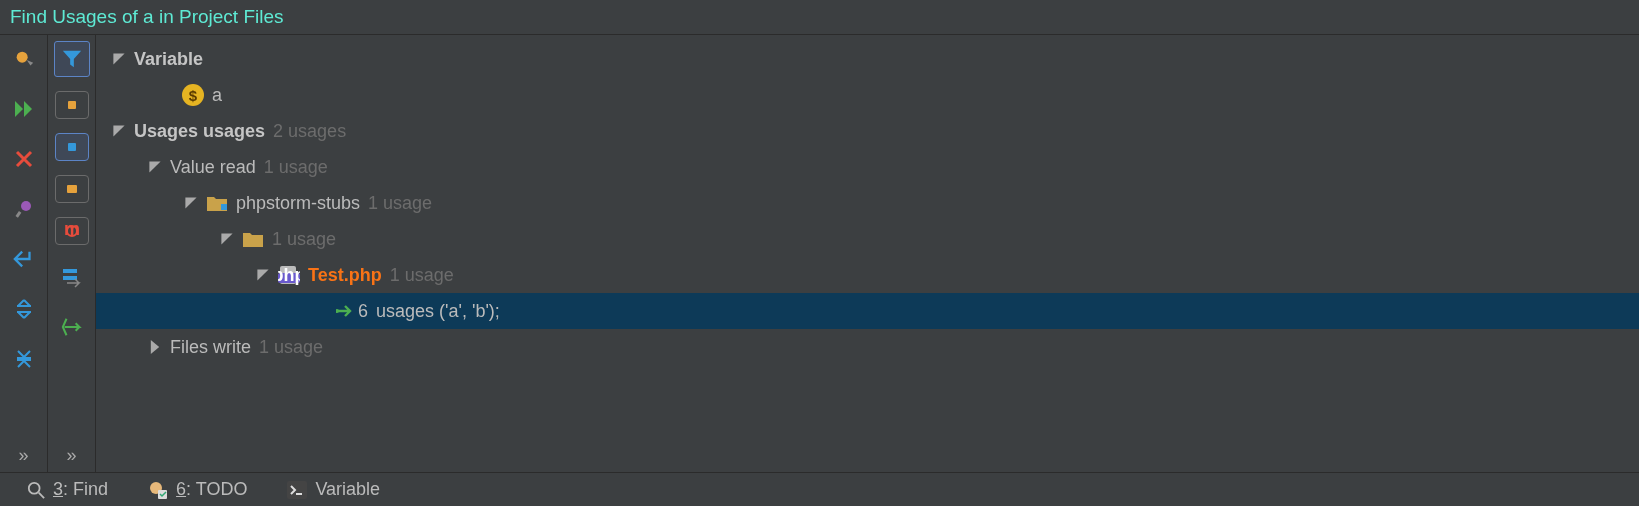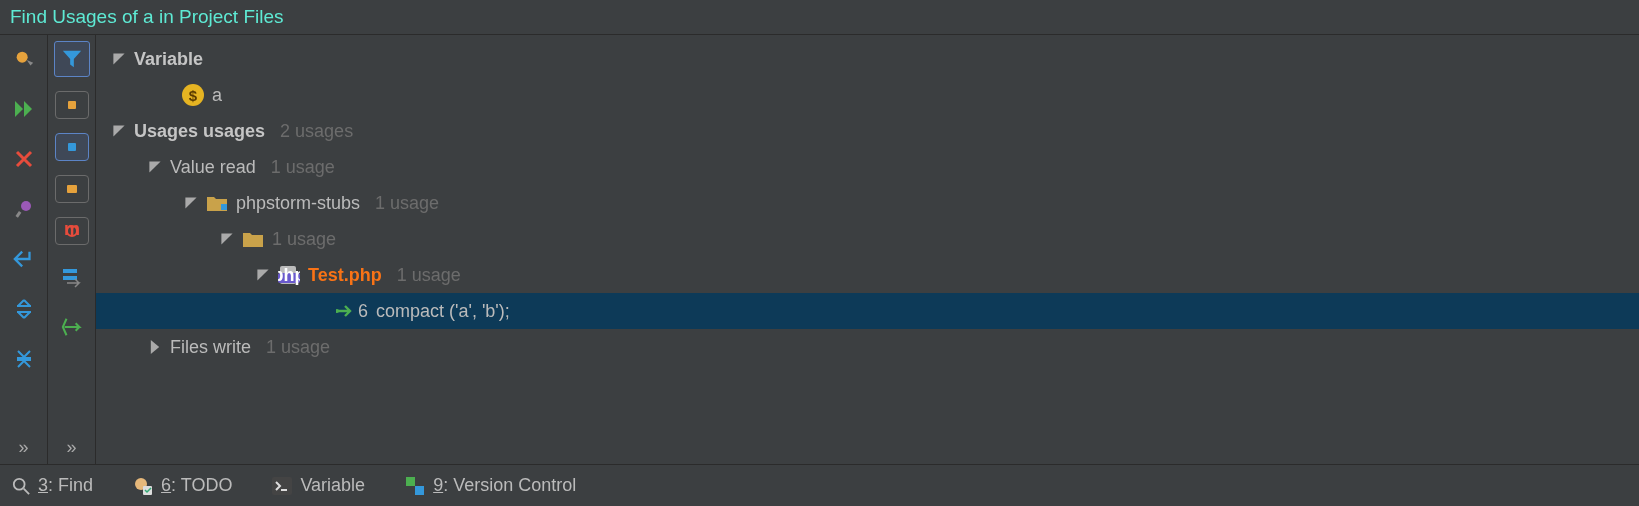--- a/index.html
+++ b/index.html
@@ -12,29 +12,29 @@
 .tool-btn.active{background:#4b6eaf33;border:1px solid #5c84c6}
 .tool-btn.boxed{border:1px solid #6b6b6b;border-radius:4px;width:34px;height:28px}
 .more{color:#aaa;font-size:18px;margin-top:auto;margin-bottom:6px}
 .tree{flex:1;overflow:auto;padding-top:6px}
 .row{display:flex;align-items:center;height:36px;white-space:nowrap}
 .row.selected{background:#0d3a58}
 .arrow{width:18px;height:18px;display:inline-flex;align-items:center;justify-content:center;margin-right:6px}
 .arrow svg{fill:#aaa}
 .lbl{color:#bbb}
 .lbl.strong{font-weight:600;color:#c5c5c5}
-.count{color:#6c6c6c;margin-left:15px}
+.count{color:#6c6c6c;margin-left:8px}
 .var-icon{width:22px;height:22px;border-radius:50%;background:#e6b422;color:#5a3b00;font-weight:700;font-size:15px;display:inline-flex;align-items:center;justify-content:center;margin-right:8px}
 .folder-icon{display:inline-flex;margin-right:8px}
 .php-icon{width:22px;height:24px;display:inline-flex;align-items:center;justify-content:center;margin-right:8px}
 .file-name{color:#f97316;font-weight:600}
 .line-green{display:inline-flex;margin-right:4px}
 .line-no{color:#bbb;margin-right:8px}
 .code{color:#bbb}
-.bottom-bar{height:42px;background:#3c3f41;border-top:1px solid #2b2b2b;display:flex;align-items:center;padding:0 12px;gap:40px;color:#bbb}
+.bottom-bar{height:34px;background:#3c3f41;border-top:1px solid #2b2b2b;display:flex;align-items:center;padding:0 27px;gap:40px;color:#bbb}
 .bottom-item{display:flex;align-items:center;gap:8px;cursor:pointer}
 .ul{text-decoration:underline}
 .ind{display:inline-block}
 .i0{width:14px}.i1{width:50px}.i2{width:86px}.i3{width:122px}.i4{width:158px}.i6{width:240px}
 </style>
 </head>
 <body>
 
 <div class="header">Find Usages of  a in Project Files</div>
 
@@ -218,21 +218,21 @@
 
     <div class="row selected">
       <span class="ind i6"></span>
       <span class="line-green">
         <svg width="18" height="14" viewBox="0 0 18 14">
             <path d="M1 7 H13 M9 2 L14 7 L9 12" stroke="#4caf50" stroke-width="2.4" fill="none"></path>
             <circle cx="1" cy="7" r="2" fill="#4caf50"></circle>
           </svg>
       </span>
       <span class="line-no">6</span>
-      <span class="code">compact ('a', 'b');</span>
+      <span class="code">usages ('a', 'b');</span>
     </div>
 
     <div class="row">
       <span class="ind i1"></span>
       <span class="arrow">
           <svg width="14" height="14" viewBox="0 0 10 10">
             <path d="M2 0 L8 5 L2 10 Z" fill="#aaa"></path>
           </svg>
         </span>
       <span class="lbl">Files write</span>
@@ -259,20 +259,13 @@
     <span><span class="ul">6</span>: <span>TODO</span></span>
   </div>
   <div class="bottom-item">
     <svg width="20" height="18" viewBox="0 0 20 18">
         <rect x="0" y="0" width="20" height="18" rx="2" fill="#444"></rect>
         <path d="M4 5 L8 9 L4 13" stroke="#ddd" stroke-width="2" fill="none"></path>
         <rect x="9" y="12" width="6" height="2" fill="#ddd"></rect>
       </svg>
     <span>Variable</span>
   </div>
-  <div class="bottom-item">
-    <svg width="20" height="20" viewBox="0 0 20 20">
-        <rect x="1" y="1" width="9" height="9" fill="#4caf50"></rect>
-        <rect x="10" y="10" width="9" height="9" fill="#3498db"></rect>
-      </svg>
-    <span><span class="ul">9</span>: <span>Version Control</span></span>
-  </div>
 </div>
 
 </body></html>

